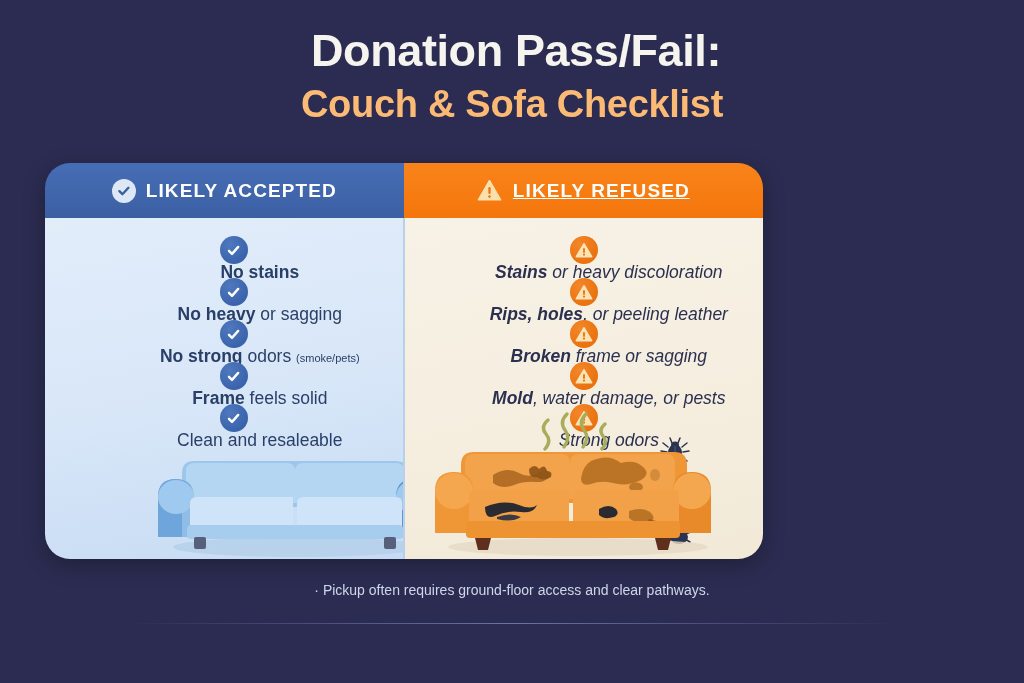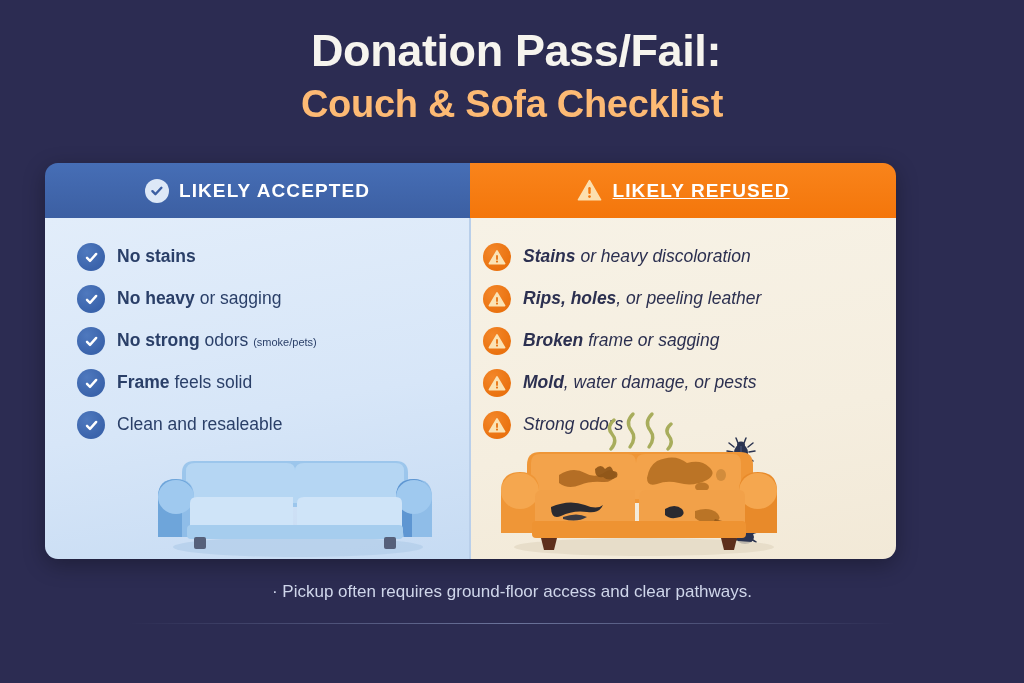--- a/index.html
+++ b/index.html
@@ -17,22 +17,22 @@
     font-size:45px;font-weight:bold;color:#f6f4ee;letter-spacing:-0.4px;
     line-height:1.0;margin:0 0 12px 0;padding-left:8px;
   }
   .title-sub{
     font-size:38px;font-weight:bold;color:#fdba74;letter-spacing:-0.3px;
     line-height:1.0;margin:0;
   }
 
   
   .card{
-    position:absolute;left:45px;top:163px;width:851px;height:396px;
-    border-radius:13px;overflow:hidden;
+    position:absolute;left:45px;top:163px;width:718px;height:396px;
+    border-radius:25px;overflow:hidden;
     box-shadow:0 6px 22px rgba(0,0,0,.30);
     display:flex;flex-direction:column;
   }
   .head-row{display:flex;height:55px;flex:0 0 55px;}
   .head{
     display:flex;align-items:center;justify-content:center;gap:10px;
     color:#ffffff;font-weight:bold;font-size:19px;letter-spacing:1.1px;
   }
   .head.left{width:425px;background:linear-gradient(180deg,#466eb6 0%,#3c5fa2 100%);}
   .head.right{width:426px;background:linear-gradient(180deg,#f9841b 0%,#f4760b 100%);text-decoration:underline;}
@@ -44,21 +44,21 @@
     background:linear-gradient(170deg,#e2edfa 0%,#d7e6f8 55%,#c6dbf3 100%);
   }
   .col.right{
     width:426px;
     background:linear-gradient(170deg,#f7f2e6 0%,#f5eedf 60%,#f2e9d7 100%);
     border-left:2px solid #b9cfea;
   }
 
   
   .list{position:absolute;left:0;top:18px;width:100%;}
-  .item{display:flex;align-items:center;height:42px;padding-left:72px;}
+  .item{display:flex;align-items:center;height:42px;padding-left:72px;flex-direction:column;}
   .col.right .item{padding-left:50px;font-style:italic;}
 
   .ic{flex:0 0 auto;width:28px;height:28px;margin-left:-40px;margin-right:12px;position:relative;}
   .col.right .ic{margin-left:-38px;}
 
   .ic-check{
     width:28px;height:28px;border-radius:50%;
     background:radial-gradient(circle at 35% 30%,#4f79be,#3a63ab 70%);
     display:flex;align-items:center;justify-content:center;
   }
@@ -89,21 +89,21 @@
   .sofa{position:absolute;}
   .sofa-blue{left:105px;bottom:-2px;width:290px;height:116px;}
   .sofa-orange{left:18px;bottom:-2px;width:300px;height:130px;}
   .stink{position:absolute;left:130px;bottom:108px;width:80px;height:48px;}
   .bug1{position:absolute;left:255px;bottom:92px;width:30px;height:30px;}
   .bug2{position:absolute;left:258px;bottom:10px;width:30px;height:26px;}
 
   
   .footer{
     position:absolute;left:0;top:582px;width:1024px;text-align:center;
-    color:#cfd6ea;font-size:17px;
+    color:#cfd6ea;font-size:14px;
   }
   .rule{
     position:absolute;left:128px;top:623px;width:768px;height:1px;
     background:linear-gradient(90deg,rgba(150,165,205,0),rgba(160,175,215,.55),rgba(150,165,205,0));
   }
 </style>
 </head>
 <body>
 
 <div class="stage">

